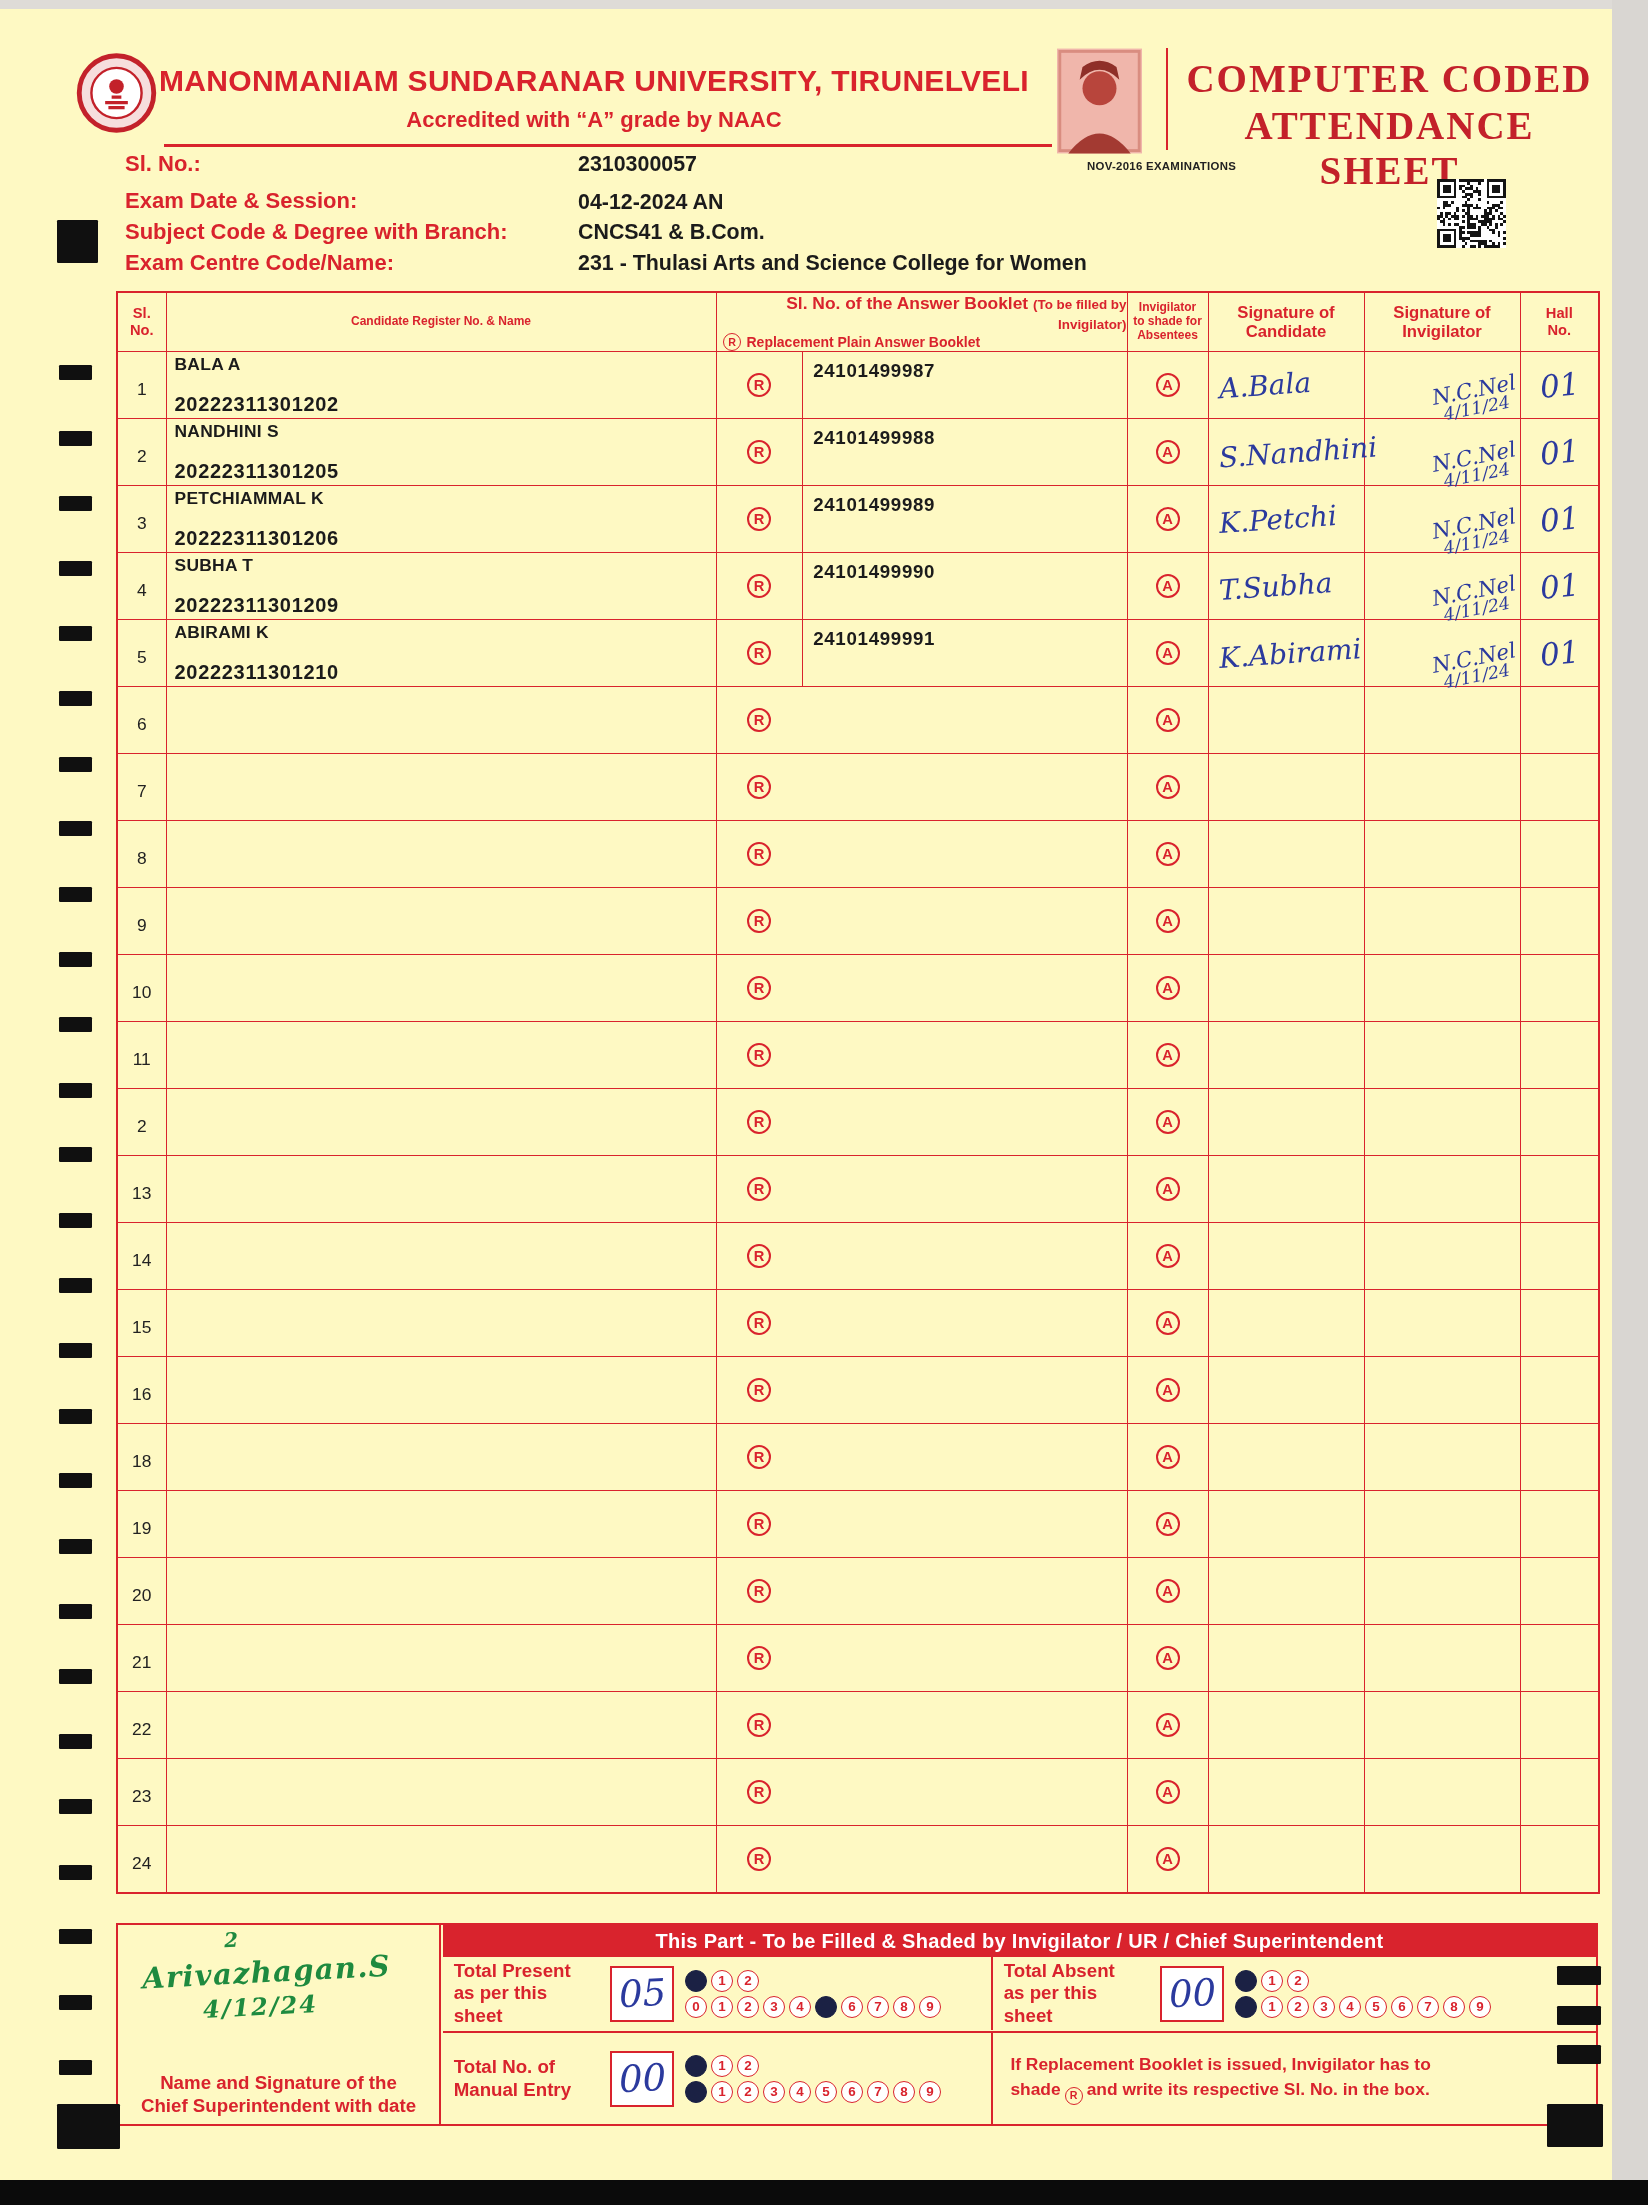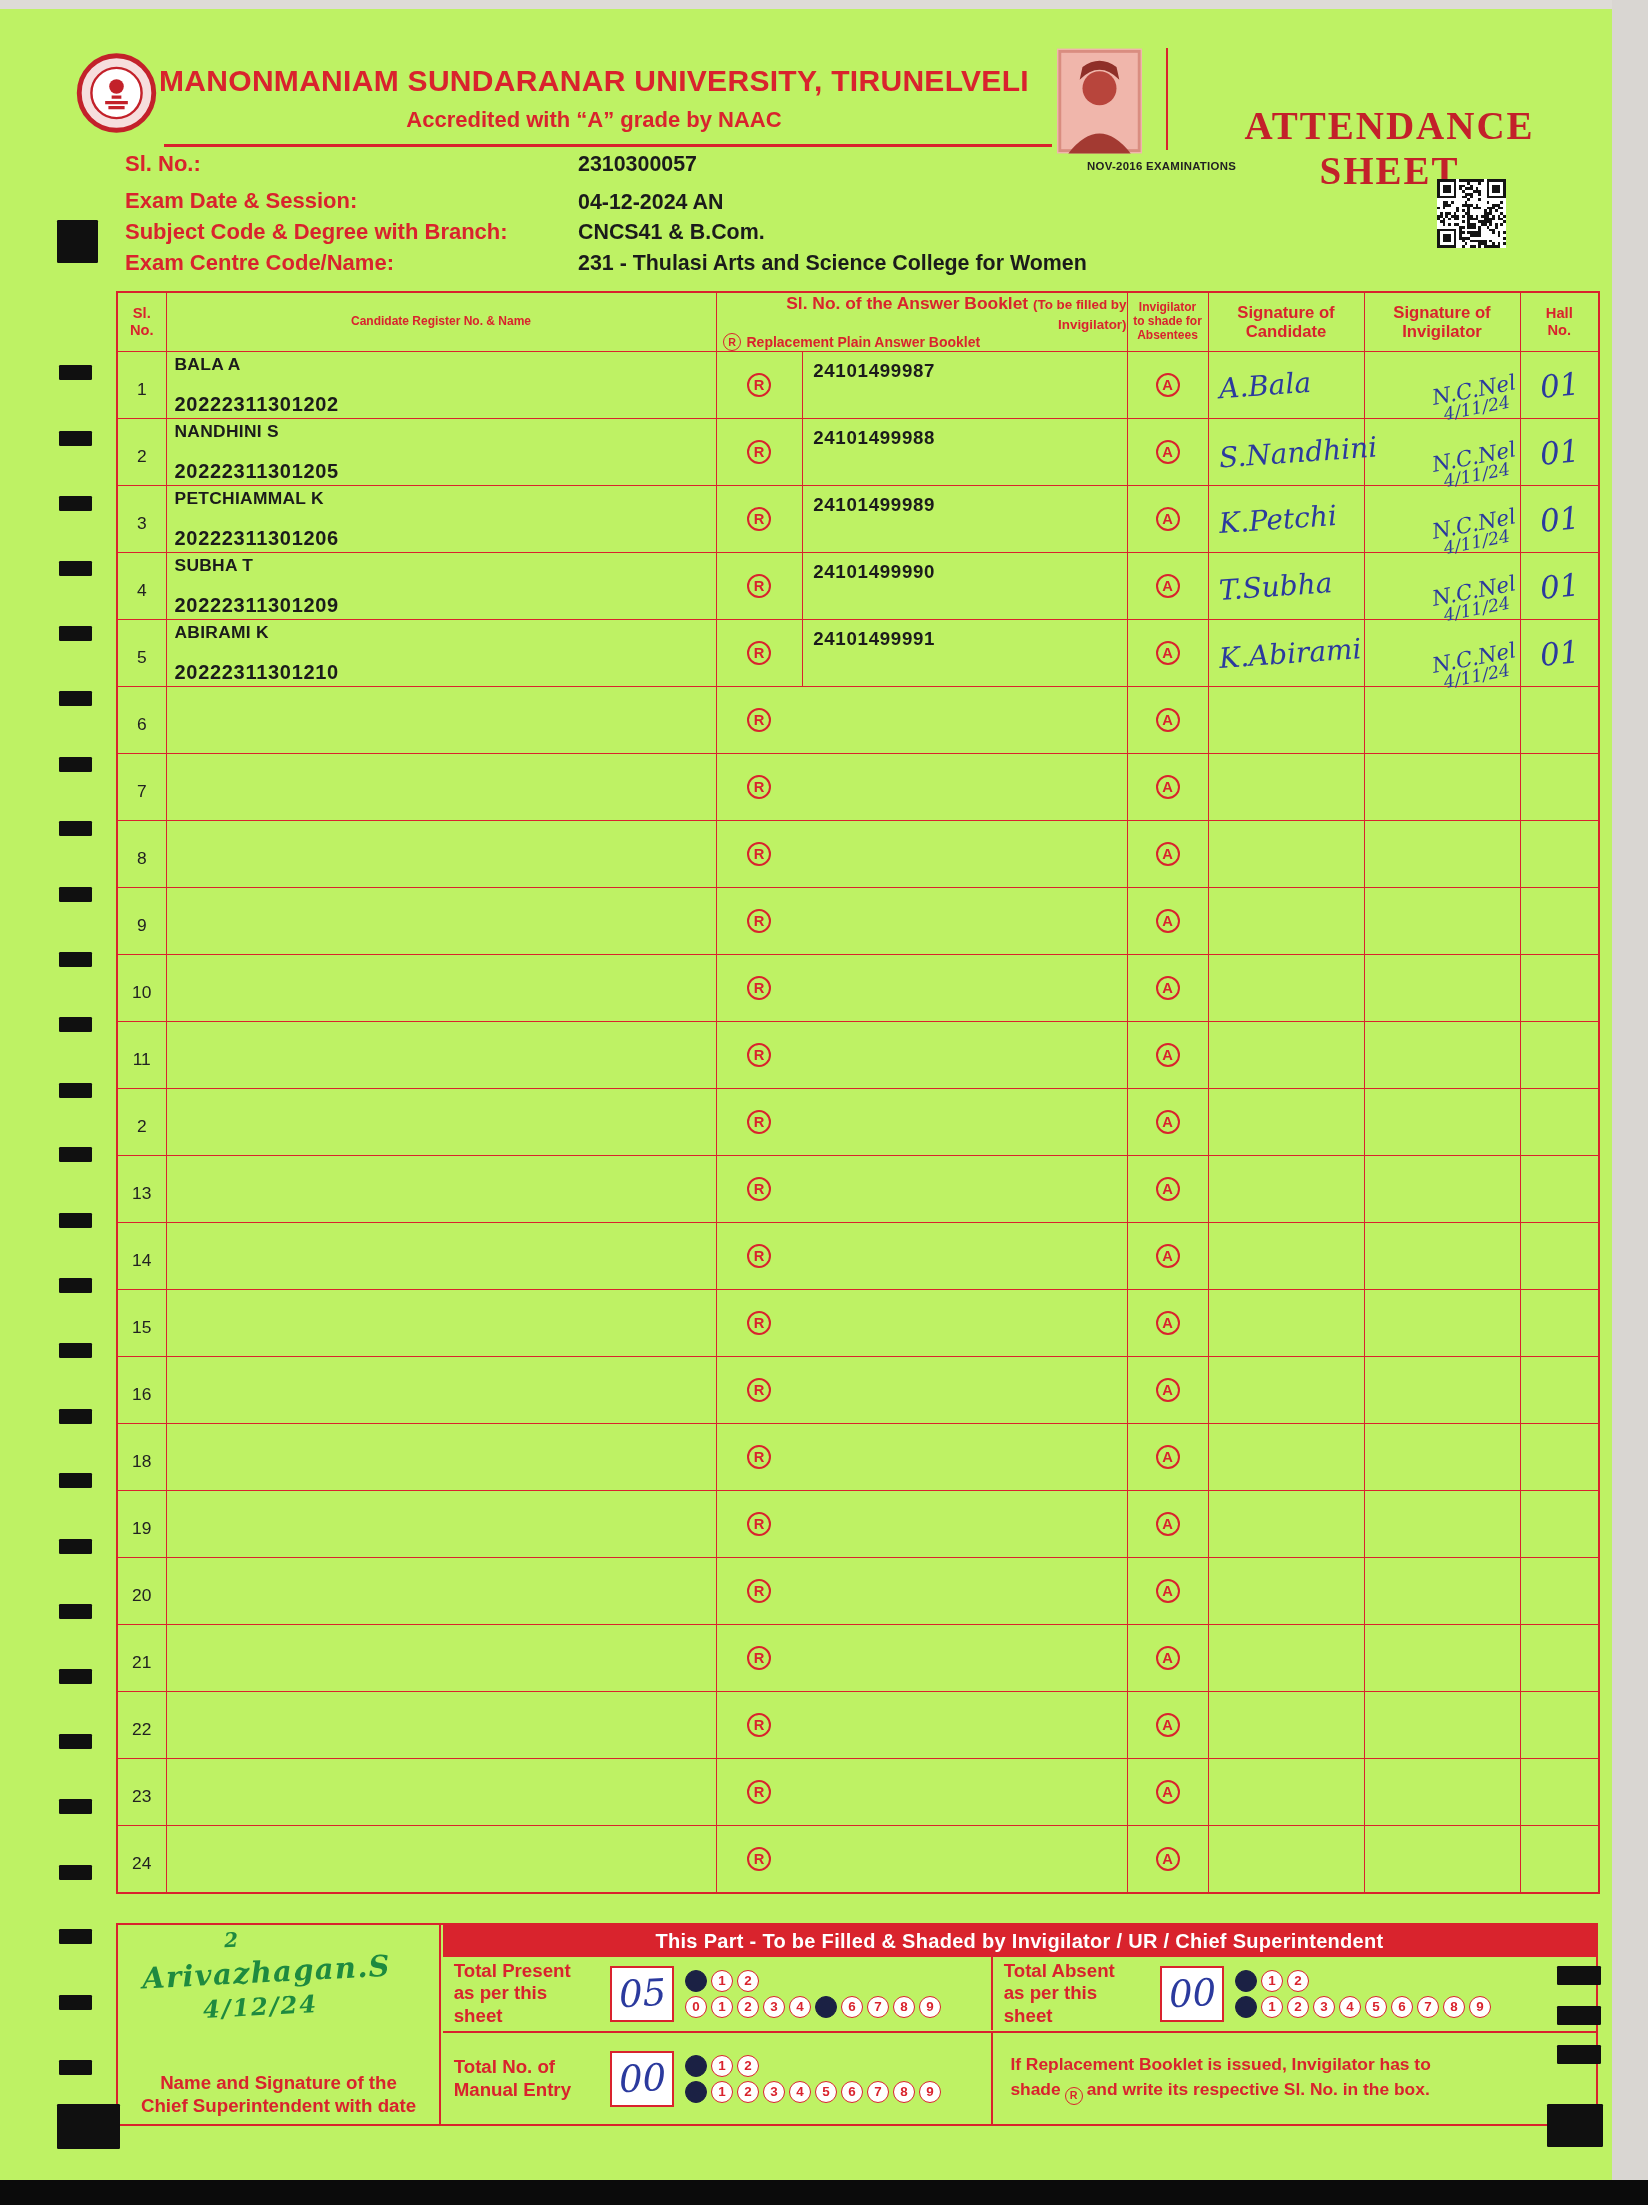--- a/index.html
+++ b/index.html
@@ -4,21 +4,21 @@
 <style>
   :root{
     --red:#d9232d;
     --ink:#2b3a9e;
     --green:#1e8a3f;
     --black:#1b1b1b;
   }
   *{margin:0;padding:0;box-sizing:border-box}
   html,body{width:1648px;height:2205px}
   body{position:relative;background:#d8d5d2;font-family:"Liberation Sans",sans-serif;overflow:hidden}
-  .page{position:absolute;left:0;top:0;width:1648px;height:2205px;background:#bef264}
+  .page{position:absolute;left:0;top:0;width:1648px;height:2205px;background:#fef9c3}
   .edge-right{position:absolute;right:0;top:0;width:36px;height:100%;background:#d9d6d2}
   .edge-top{position:absolute;left:0;top:0;width:100%;height:9.4px;background:#dedbd7}
   .abs{position:absolute}
   .pre{white-space:pre-line}
 
   
   .univ-title{left:140px;top:64px;width:908px;text-align:center;font-size:30px;font-weight:bold;color:var(--red);letter-spacing:0.3px}
   .accred{left:140px;top:107px;width:908px;text-align:center;font-size:22px;font-weight:bold;color:var(--red)}
   .red-rule{left:164px;top:144px;width:888px;height:2.7px;background:var(--red)}
   .logo{left:76px;top:51px;width:81px;height:84px}
@@ -124,20 +124,21 @@
   <div class="abs portrait">
     <svg viewBox="0 0 60 74" width="85" height="106">
       <rect width="60" height="74" fill="#f0b6ab"></rect>
       <rect x="2" y="2" width="56" height="70" fill="none" stroke="#d98d80" stroke-width="2"></rect>
       <path d="M16 22 q14 -14 28 0 l-2 -9 q-12 -9 -24 0 z" fill="#8f2f28"></path>
       <circle cx="30" cy="28" r="12" fill="#b8453c"></circle>
       <path d="M8 74 Q30 46 52 74 Z" fill="#a33a32"></path>
     </svg>
   </div>
   <div class="abs vdiv"></div>
+  <div class="abs cc-line cc1">COMPUTER CODED</div>
   <div class="abs cc-line cc2">ATTENDANCE SHEET</div>
   <div class="abs nov">NOV-2016 EXAMINATIONS</div>
 
   <div class="abs info-label" style="top:151px">Sl. No.:</div>
   <div class="abs info-value" style="top:152px">2310300057</div>
   <div class="abs info-label" style="top:188px">Exam Date &amp; Session:</div>
   <div class="abs info-value" style="top:190px">04-12-2024 AN</div>
   <div class="abs info-label" style="top:219px">Subject Code &amp; Degree with Branch:</div>
   <div class="abs info-value" style="top:220px">CNCS41 &amp; B.Com.</div>
   <div class="abs info-label" style="top:250px">Exam Centre Code/Name:</div>

